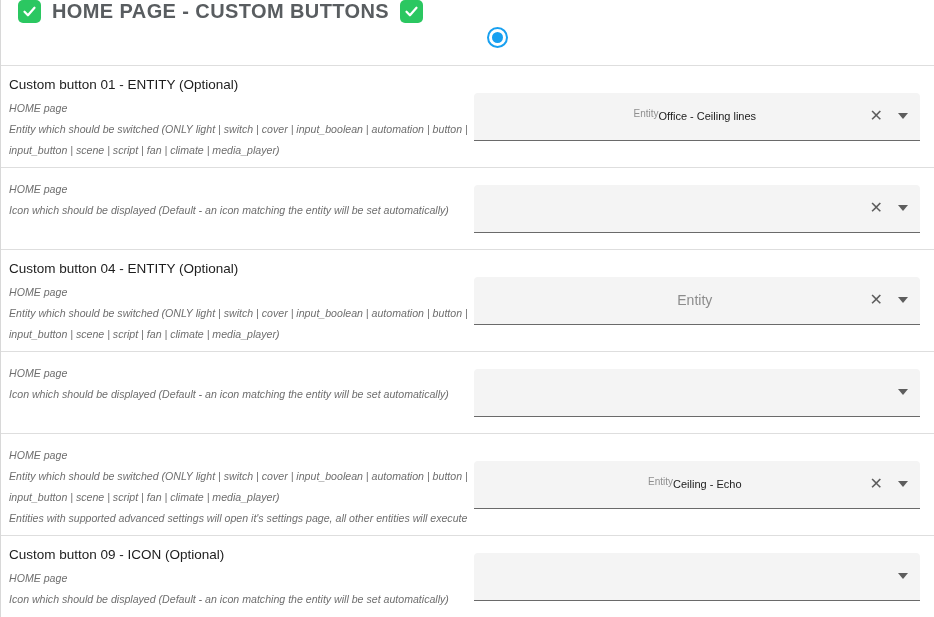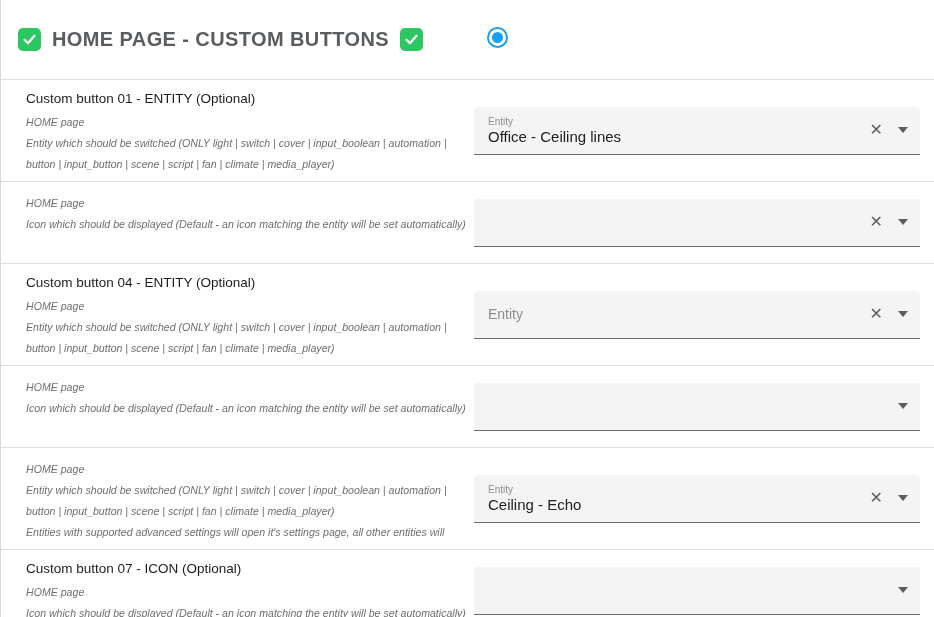--- a/index.html
+++ b/index.html
@@ -8,23 +8,22 @@
 
   .page {
     width: 934px; height: 617px;
     border-left: 1px solid #d8d8d8;
     background: #ffffff;
   }
 
   
   .header {
     position: relative;
-    height: 80px;
-    display: flex;
-    align-items: center;
+    height: 66px;
+    display: flex;
     padding-left: 17px;
     border-bottom: 1px solid #dedede;
   }
   .check-box {
     width: 23px; height: 23px;
     border-radius: 5px;
     background: var(--accent-green, #2bc761);
     display: inline-flex;
     align-items: center;
     justify-content: center;
@@ -57,21 +56,21 @@
   .row {
     display: flex;
     border-bottom: 1px solid #dedede;
     overflow: hidden;
   }
   .row--entity { height: 102px; }
   .row--icon   { height: 82px; }
   .row-left {
     width: 473px;
     flex: 0 0 auto;
-    padding: 11px 4px 0 25px;
+    padding: 11px 4px 0 8px;
     overflow: hidden;
   }
   .row-title {
     font-size: 13.5px;
     color: #1d1d1d;
     margin-bottom: 6px;
   }
   .row-desc {
     font-size: 10.6px;
     font-style: italic;
@@ -94,32 +93,33 @@
     border-bottom: 1.5px solid #6a6a6a;
     border-radius: 4px 4px 0 0;
     display: flex;
     align-items: center;
     padding: 0 12px 0 14px;
     cursor: pointer;
   }
   .field-text {
     flex: 1 1 auto;
     display: flex;
-    flex-direction: column;
+    flex-direction: row;
     justify-content: center;
     overflow: hidden;
+    margin-left: 40px;
   }
   .field-label {
     font-size: 10px;
     color: #8f8f8f;
     line-height: 12px;
   }
   .field-label:empty { display: none; }
   .field-value {
-    font-size: 15px;
+    font-size: 11px;
     color: #212121;
     line-height: 17px;
   }
   .field-value:empty { display: none; }
   .field-placeholder {
     font-size: 14px;
     color: #8c8c8c;
     line-height: 17px;
   }
   .field-placeholder:empty { display: none; }
@@ -263,21 +263,21 @@
         <div class="field-icons">
           <span class="clear-x">✕</span>
           <span class="caret"></span>
         </div>
       </div>
     </div>
   </div>
 
   <div class="row row--icon">
     <div class="row-left">
-      <div class="row-title">Custom button 07 - ICON (Optional)</div>
+      <div class="row-title">Custom button 09 - ICON (Optional)</div>
       <div class="row-desc">HOME page
 Icon which should be displayed (Default - an icon matching the entity will be set automatically)</div>
     </div>
     <div class="row-right">
       <div class="field">
         <div class="field-text">
           
           
           
         </div>

